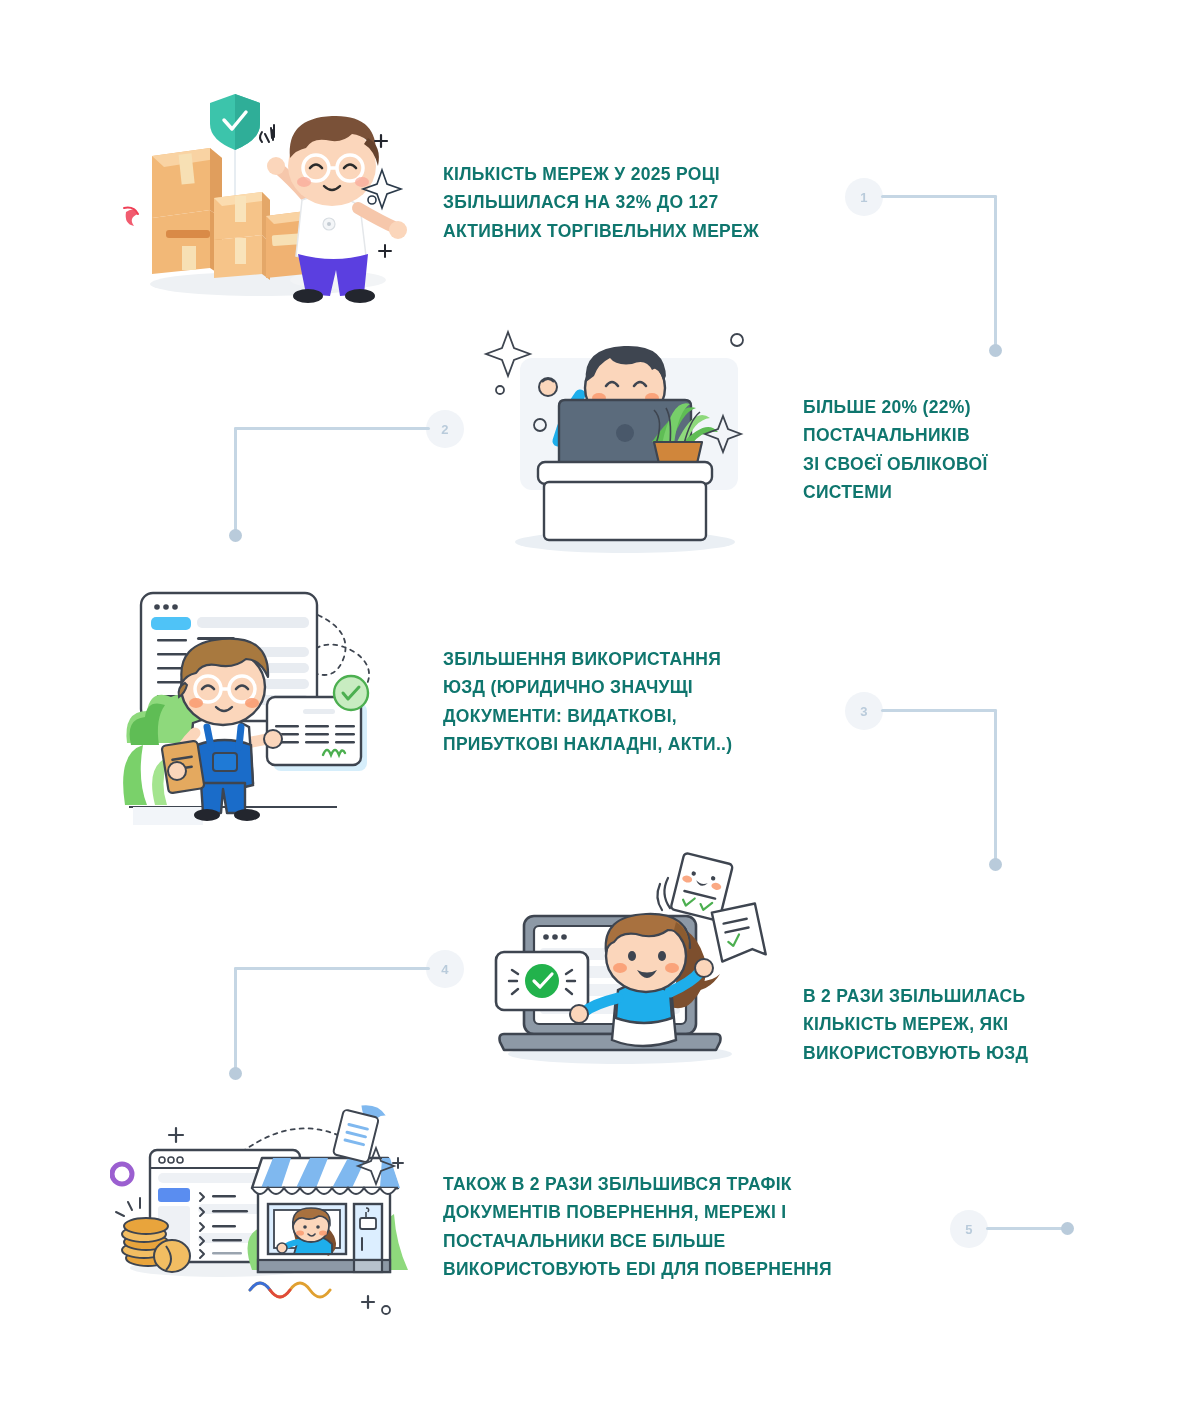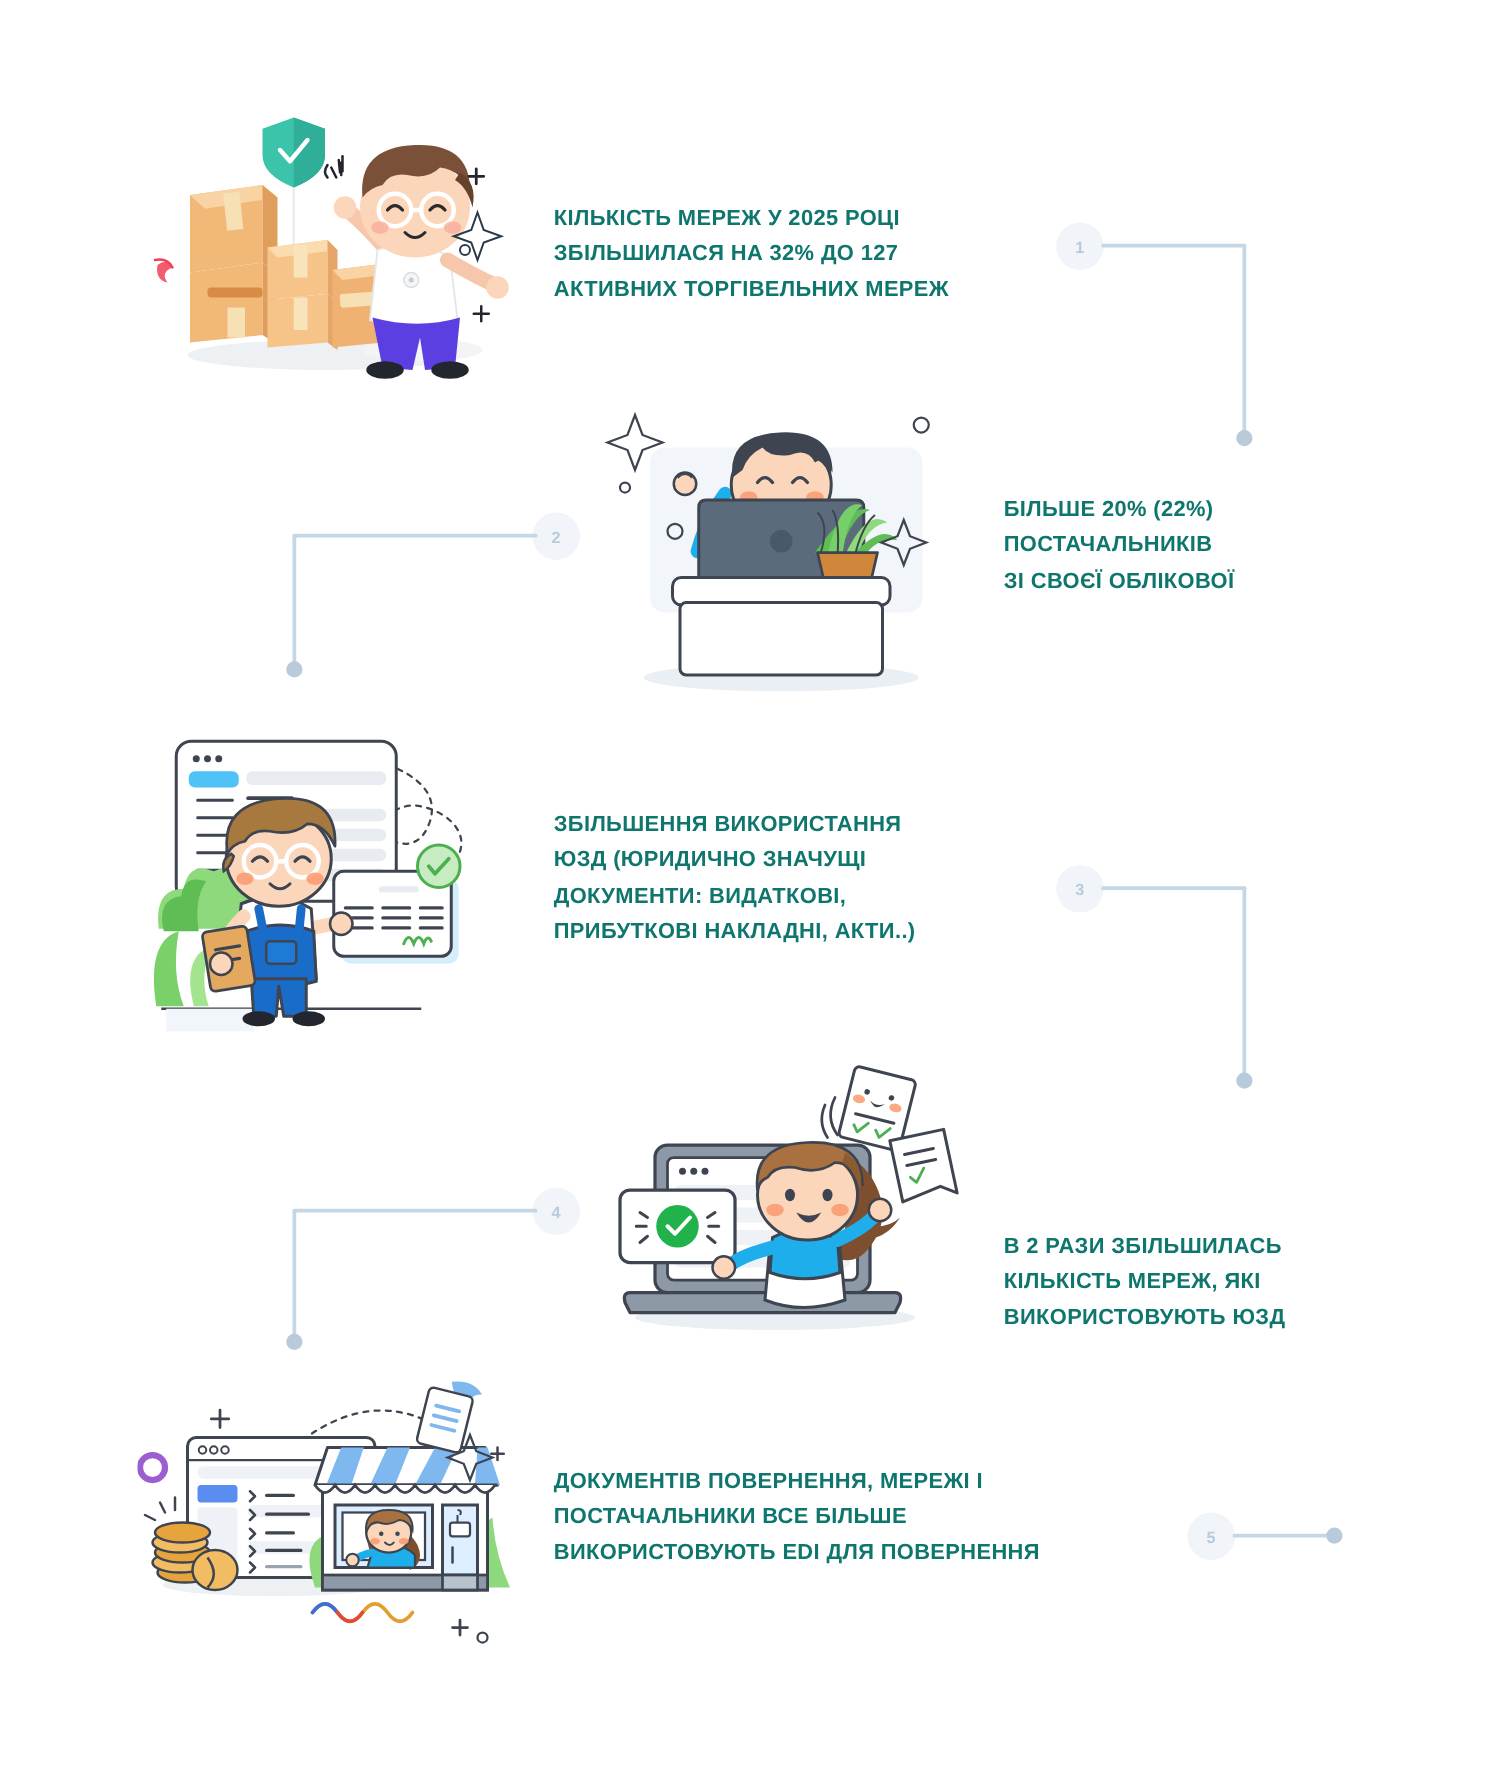--- a/index.html
+++ b/index.html
@@ -224,20 +224,21 @@
     <div class="conn-circle" style="left:208px; top:0px;">2</div>
     <div class="conn-h" style="left:16px; top:17px; width:196px;"></div>
     <div class="conn-v" style="left:16px; top:17px; height:108px;"></div>
     <div class="conn-dot" style="left:11px; top:119px;"></div>
   </div>
 
   <div class="stat-text" style="left:803px; top:393px; width:320px;">
     <div>БІЛЬШЕ 20% (22%)</div>
     <div>ПОСТАЧАЛЬНИКІВ</div>
     <div>ЗІ СВОЄЇ ОБЛІКОВОЇ</div>
+    <div>СИСТЕМИ</div>
   </div>
 
   <div class="illus" style="left:115px; top:575px;">
     <svg width="290" height="260" viewBox="0 0 290 260">
 
       <path d="M203 40 q34 16 26 42 q-8 24 -30 16 q-16 -8 -2 -22 q18 -14 44 2 q24 18 4 42 q-12 14 -30 10" fill="none" stroke="#3e4550" stroke-width="1.8" stroke-dasharray="4 5" stroke-linecap="round"></path>
 
       <rect x="26" y="18" width="176" height="128" rx="12" fill="#ffffff" stroke="#3e4550" stroke-width="2.4"></rect>
       <circle cx="42" cy="32" r="2.8" fill="#3e4550"></circle>
       <circle cx="51" cy="32" r="2.8" fill="#3e4550"></circle>
@@ -503,20 +504,21 @@
       <circle cx="12" cy="74" r="10" fill="none" stroke="#9b5fd0" stroke-width="5"></circle>
       <path d="M140 190 q10 -14 20 0 q10 14 20 0 q10 -14 20 0 q10 14 20 0" fill="none" stroke="#e0a030" stroke-width="3" stroke-linecap="round"></path>
       <path d="M140 190 q10 -14 20 0" fill="none" stroke="#3a6fd8" stroke-width="3" stroke-linecap="round"></path>
       <path d="M160 190 q10 14 20 0" fill="none" stroke="#e04a3a" stroke-width="3" stroke-linecap="round"></path>
       <path d="M258 196 l0 12 M252 202 l12 0" stroke="#3e4550" stroke-width="2.2" stroke-linecap="round"></path>
       <circle cx="276" cy="210" r="4" fill="none" stroke="#3e4550" stroke-width="1.8"></circle>
     </svg>
   </div>
 
   <div class="stat-text" style="left:443px; top:1170px; width:500px;">
+    <div>ТАКОЖ В 2 РАЗИ ЗБІЛЬШИВСЯ ТРАФІК</div>
     <div>ДОКУМЕНТІВ ПОВЕРНЕННЯ, МЕРЕЖІ І</div>
     <div>ПОСТАЧАЛЬНИКИ ВСЕ БІЛЬШЕ</div>
     <div>ВИКОРИСТОВУЮТЬ EDI ДЛЯ ПОВЕРНЕННЯ</div>
   </div>
 
   <div class="connector" style="left:950px; top:1210px; width:140px; height:40px;">
     <div class="conn-circle" style="left:0px; top:0px;">5</div>
     <div class="conn-h" style="left:36px; top:17px; width:80px;"></div>
     <div class="conn-dot" style="left:111px; top:12px;"></div>
   </div>

